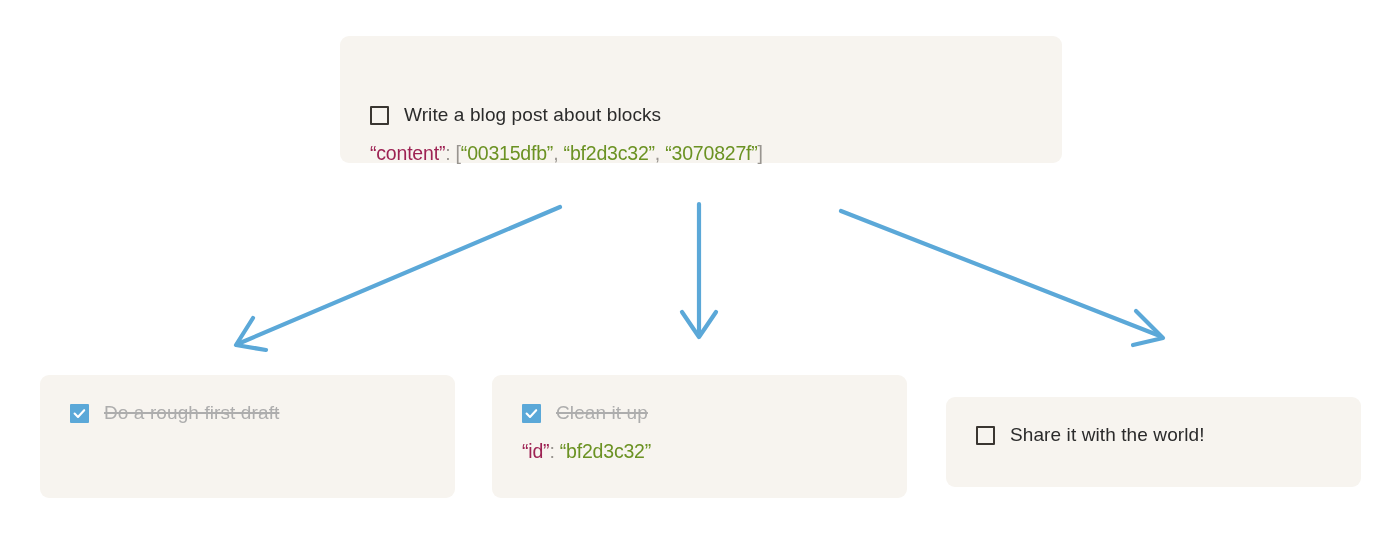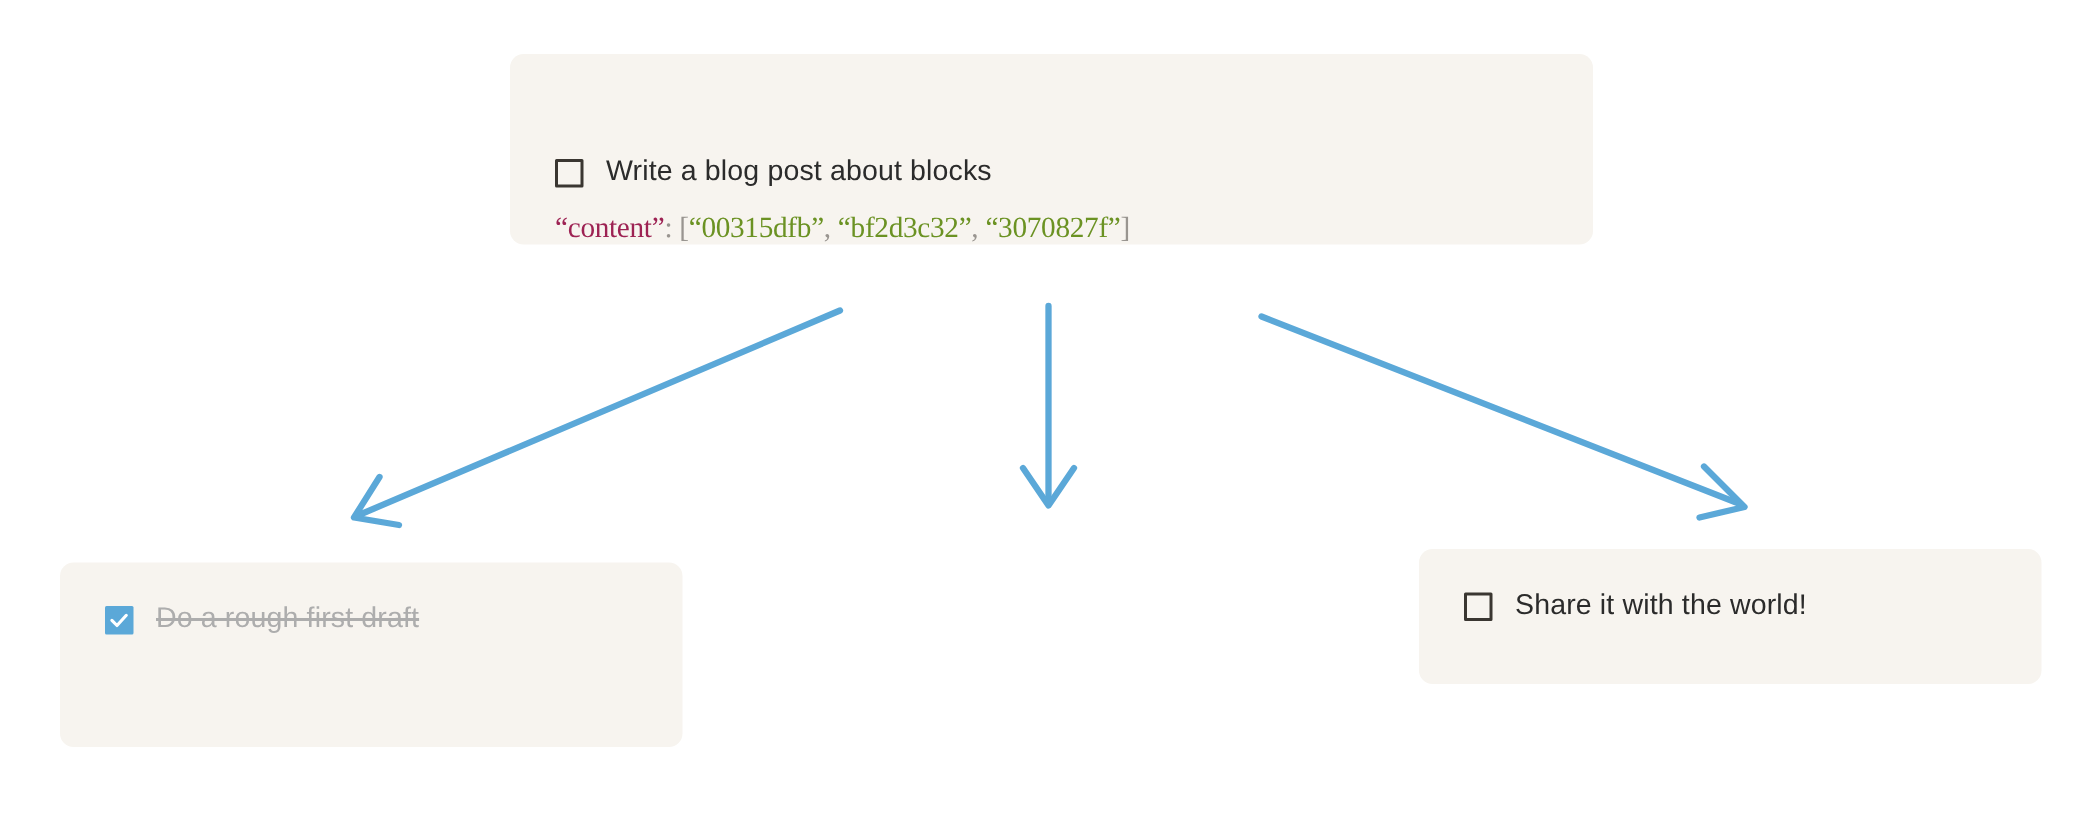--- a/index.html
+++ b/index.html
@@ -23,21 +23,21 @@
   
   .card {
     position: absolute;
     background: #f7f4ef;
     border-radius: 9px;
     box-sizing: border-box;
   }
   #card-root   { left: 340px; top: 36px;  width: 722px; height: 127px; }
   #card-left   { left: 40px;  top: 375px; width: 415px; height: 123px; }
   #card-middle { left: 492px; top: 375px; width: 415px; height: 123px; }
-  #card-right  { left: 946px; top: 366px; width: 415px; height: 90px; }
+  #card-right  { left: 946px; top: 397px; width: 415px; height: 90px; }
 
   .card-inner {
     position: absolute;
     left: 30px;
     top: 26px;
     right: 18px;
   }
   #card-root .card-inner { left: 30px; top: 27px; margin-top: 40px; }
 
   
@@ -78,21 +78,21 @@
   }
   .todo-label.done {
     color: #adadad;
     text-decoration: line-through;
     text-decoration-thickness: 1.5px;
   }
 
   
   .json-row {
     margin-top: 13px;
-    font-family: Liberation Serif, serif;
+    font-family: Liberation Sans, sans-serif;
     font-size: 19.5px;
     line-height: 26px;
     white-space: nowrap;
     letter-spacing: -0.2px;
   }
   .json-key   { color: #9d2253; }
   .json-punct { color: #999590; }
   .json-val   { color: #6b9223; }
 
   
@@ -154,20 +154,38 @@
             <polyline points="2.6,7.6 6,11 12.2,4.2" fill="none" stroke="#ffffff" stroke-width="2.1" stroke-linecap="round" stroke-linejoin="round"></polyline>
           </svg>
         </span>
         <span class="todo-label done">Do a rough first draft</span>
       </div>
 
 
     </div>
   </div>
 
+  <div class="card" id="card-middle">
+    <div class="card-inner">
+
+      <div class="todo-row">
+        <span class="checkbox checked">
+          <svg width="15" height="15" viewBox="0 0 15 15" aria-hidden="true">
+            <polyline points="2.6,7.6 6,11 12.2,4.2" fill="none" stroke="#ffffff" stroke-width="2.1" stroke-linecap="round" stroke-linejoin="round"></polyline>
+          </svg>
+        </span>
+        <span class="todo-label done">Clean it up</span>
+      </div>
+
+      <div class="json-row">
+        <span class="json-key">“</span><span class="json-key">id</span><span class="json-key">”</span><span class="json-punct">:</span><span class="json-val"> “</span><span class="json-val">bf2d3c32</span><span class="json-val">”</span>
+      </div>
+
+    </div>
+  </div>
 
   <div class="card" id="card-right">
     <div class="card-inner">
 
       <div class="todo-row">
         <span class="checkbox unchecked"></span>
         <span class="todo-label">Share it with the world!</span>
       </div>
 
 

